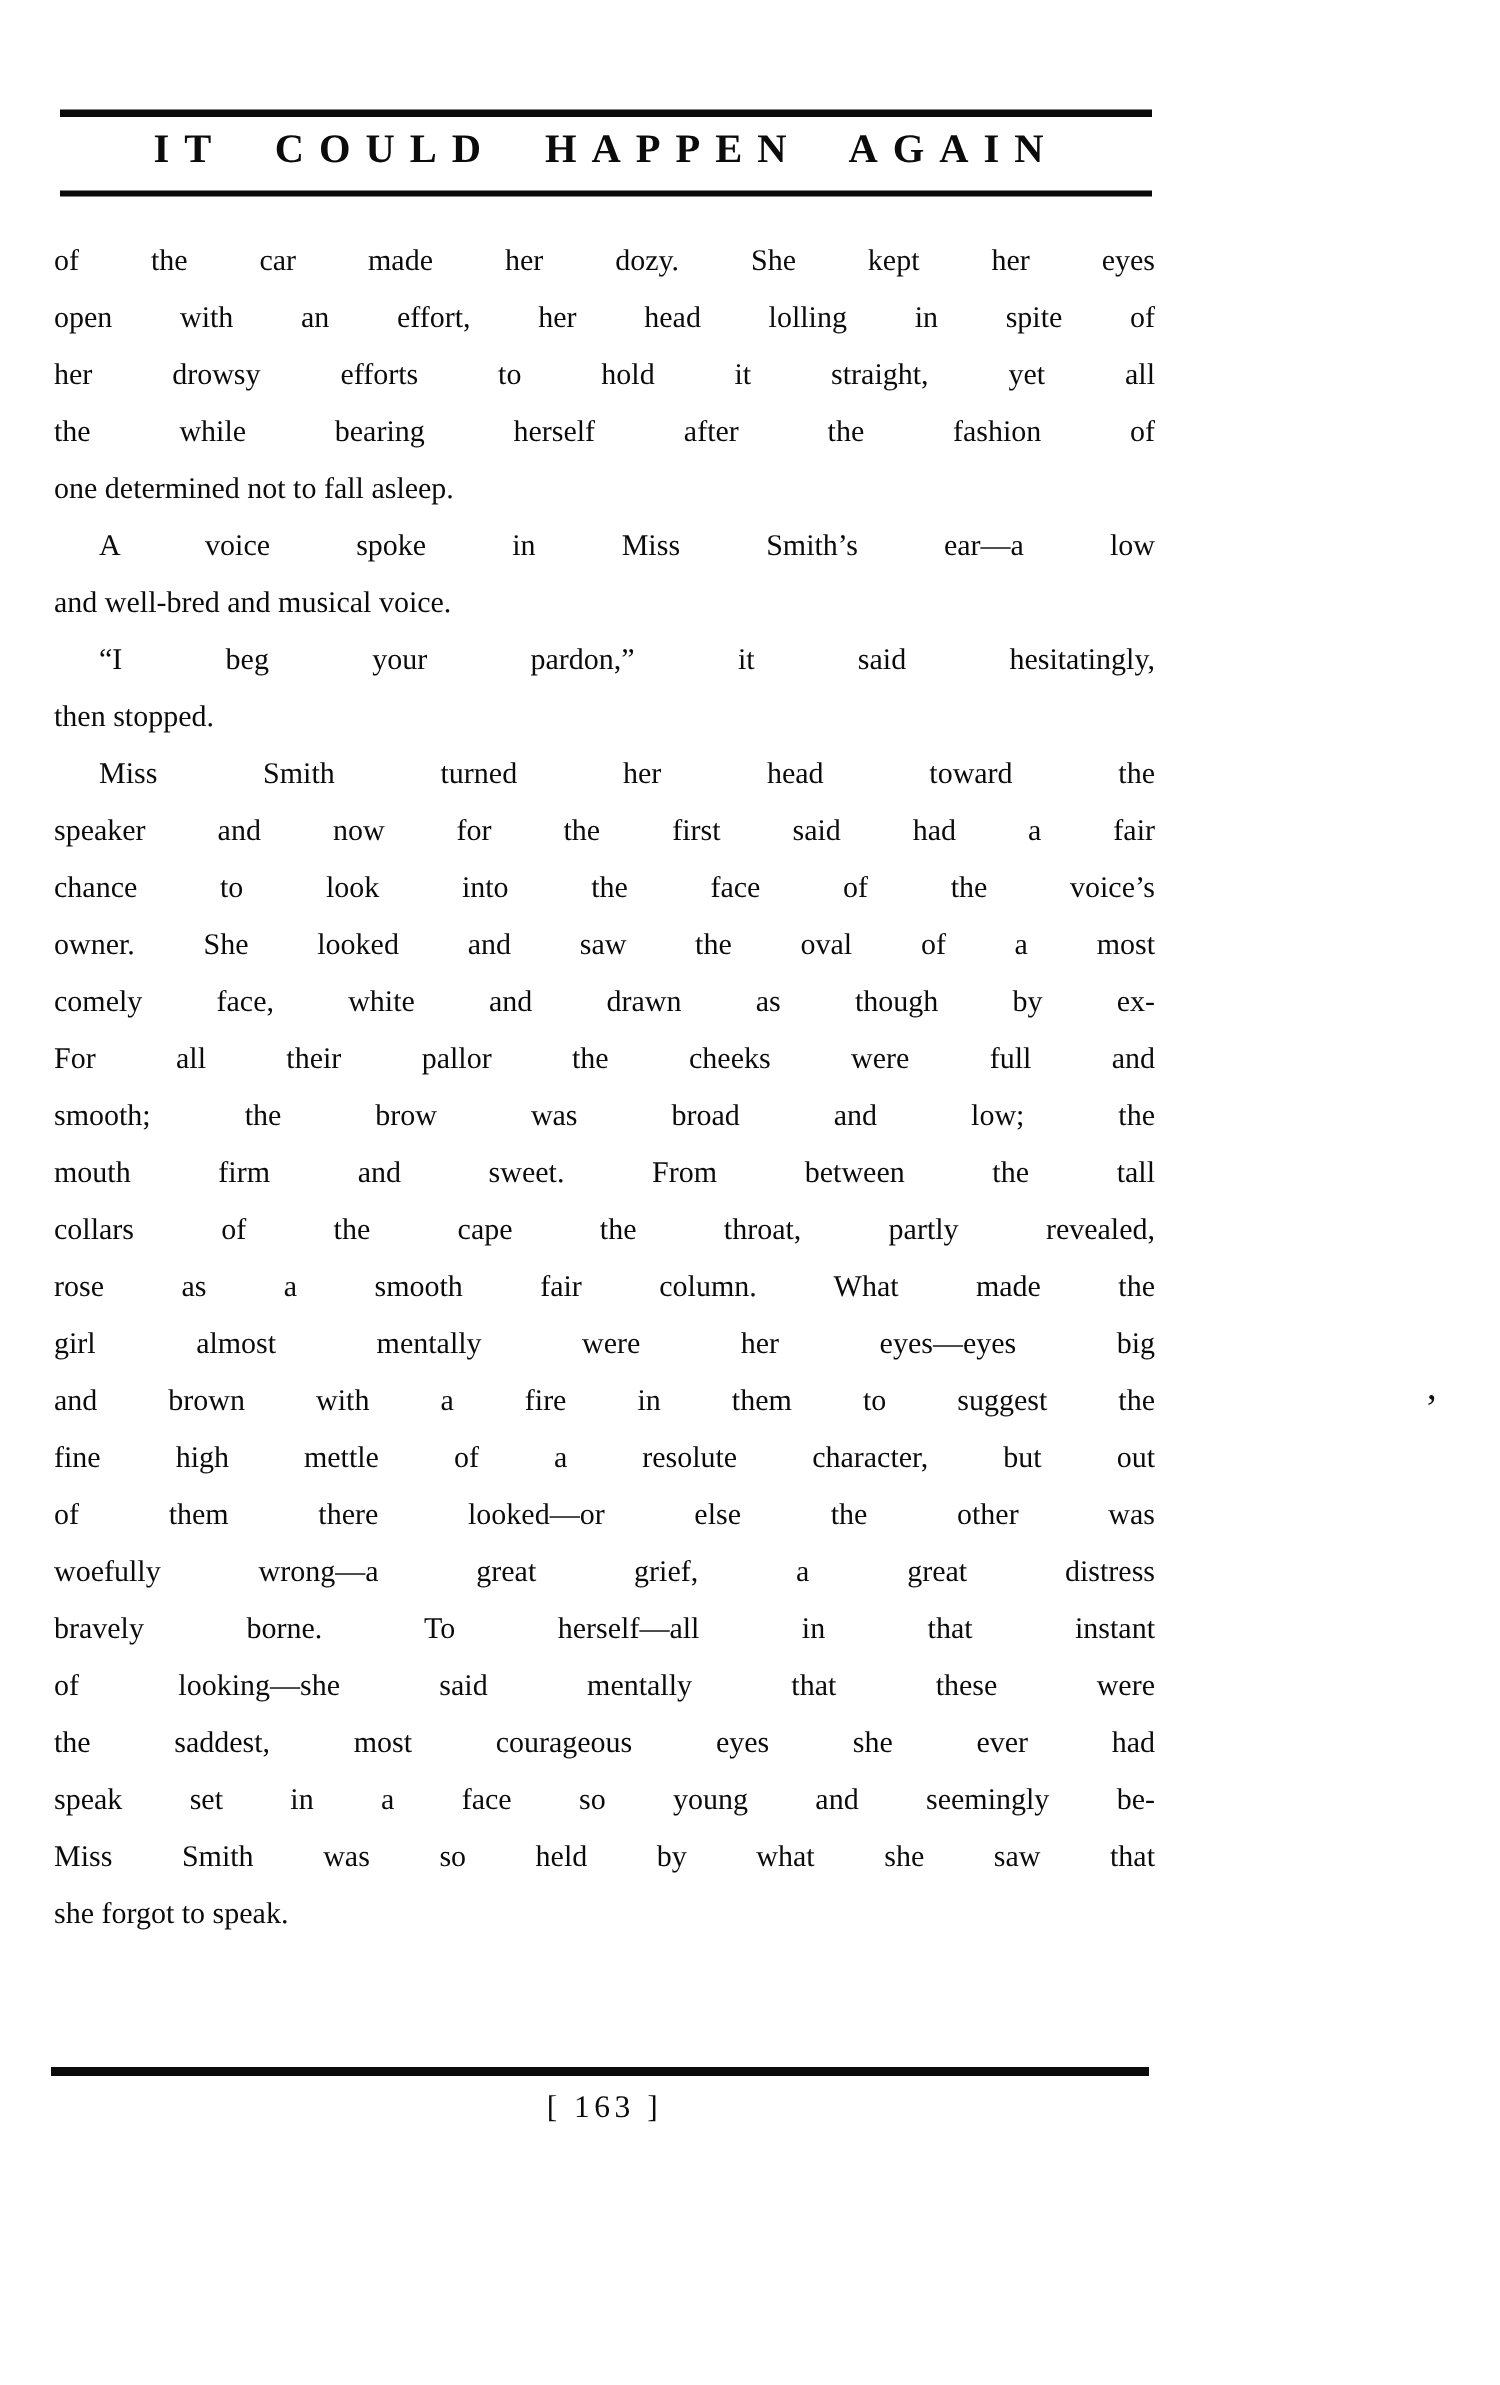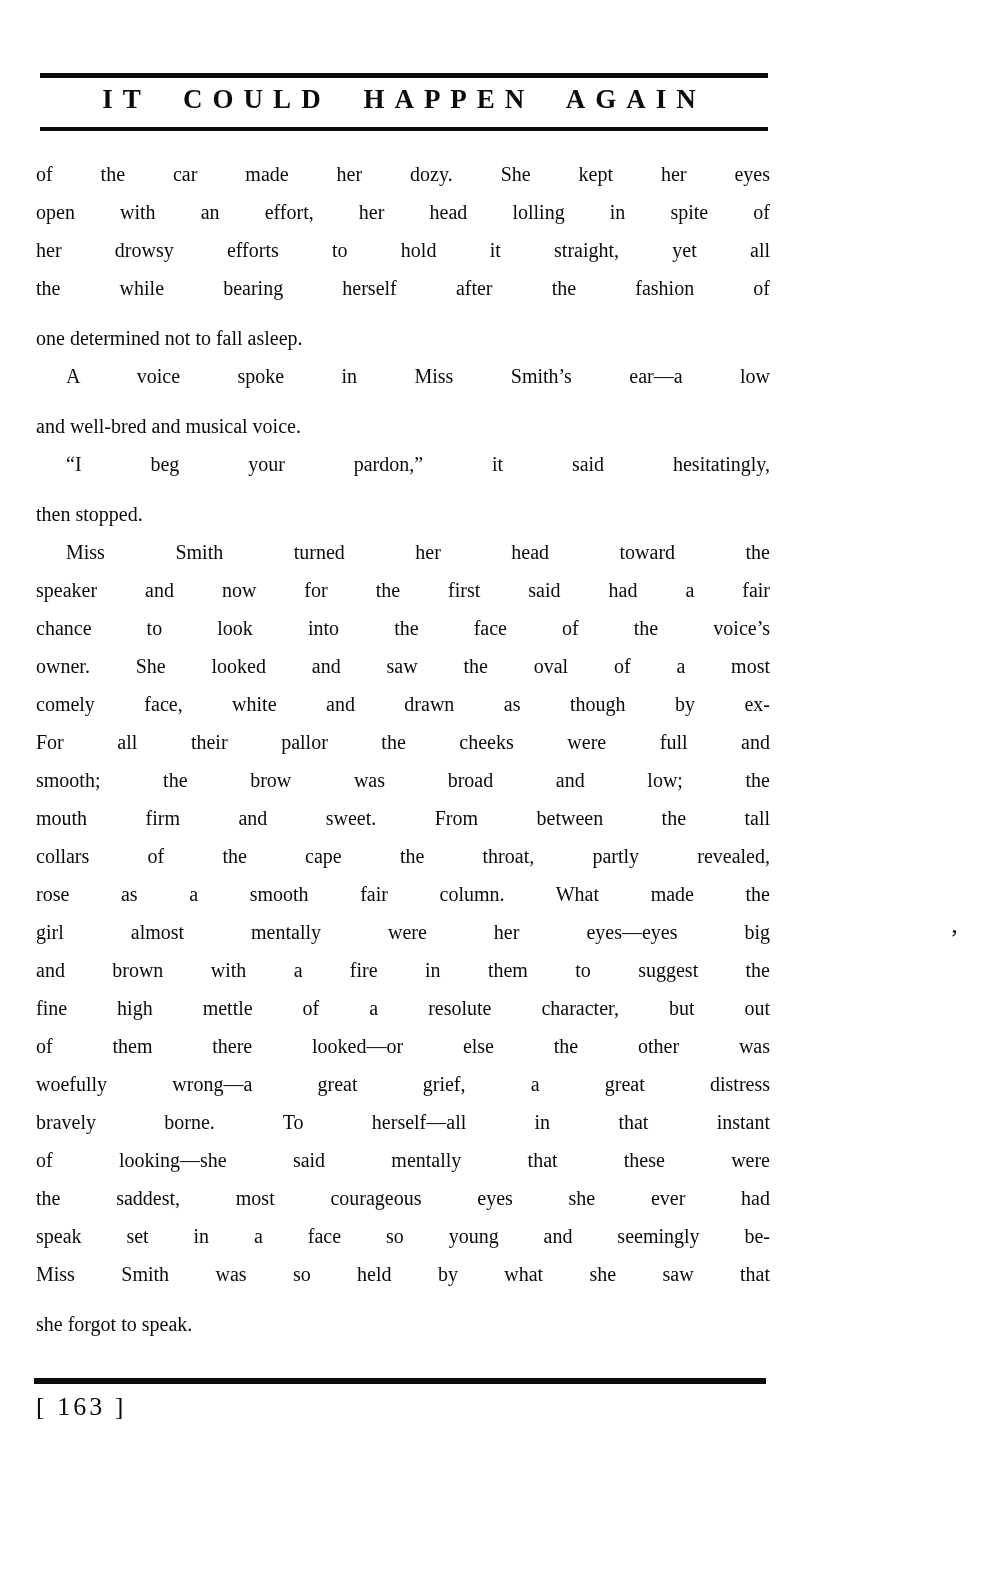--- a/index.html
+++ b/index.html
@@ -50,30 +50,30 @@
   .line {
     text-align: justify;
     text-align-last: justify;
     -moz-text-align-last: justify;
     height: 38px;
     overflow: visible;
     white-space: normal;
   }
   .line.last {
     text-align-last: left;
-    margin-top: 12px;
     -moz-text-align-last: left;
   }
   .line.indent { text-indent: 30px; }
   .page-number {
     position: absolute;
     top: 1392px;
     left: 36px;
     width: 734px;
-    font-size: 26px;
+    text-align: center;
+    font-size: 21px;
     letter-spacing: 3px;
   }
   .stray-mark {
     position: absolute;
     top: 924px;
     left: 950px;
     font-size: 26px;
     color: #111;
   }
 </style>

